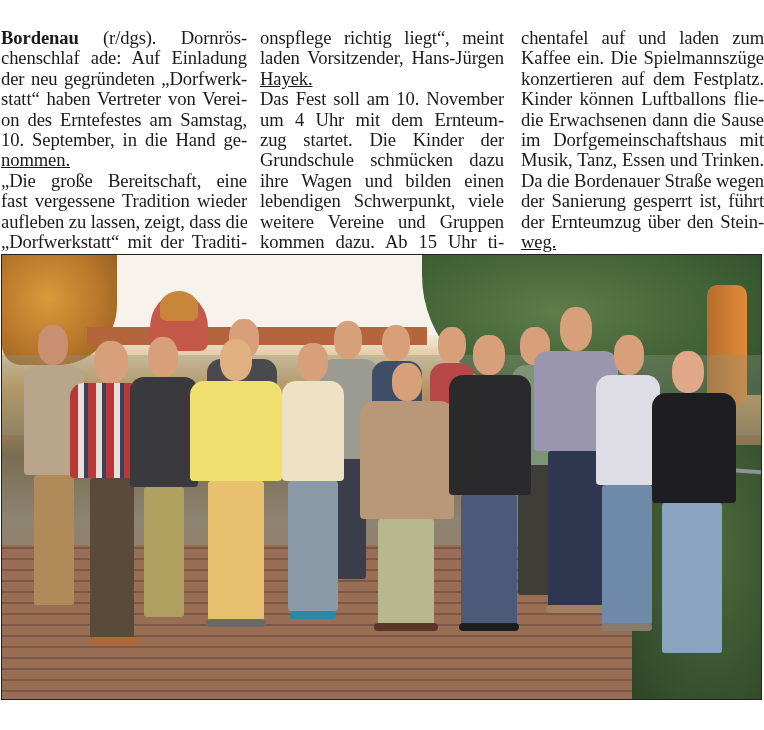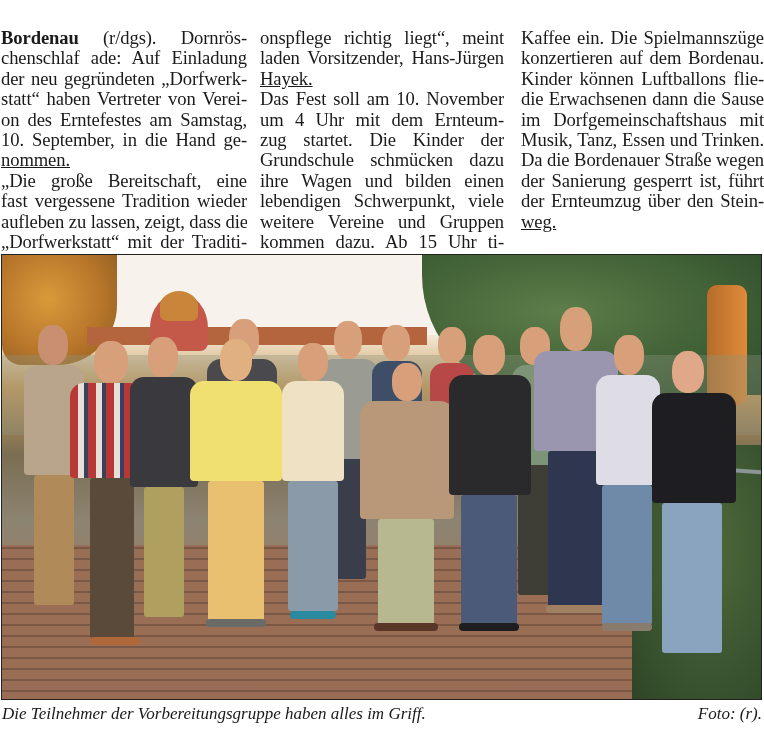--- a/index.html
+++ b/index.html
@@ -81,22 +81,23 @@
       <span class="line">zug startet. Die Kinder der</span>
       <span class="line">Grundschule schmücken dazu</span>
       <span class="line">ihre Wagen und bilden einen</span>
       <span class="line">lebendigen Schwerpunkt, viele</span>
       <span class="line">weitere Vereine und Gruppen</span>
       <span class="line">kommen dazu. Ab 15 Uhr ti-</span>
       <span class="line">schen die Landfrauen ihre Ku-</span>
     </div>
 
     <div class="col col-3">
+      <span class="line">chentafel auf und laden zum</span>
       <span class="line">Kaffee ein. Die Spielmannszüge</span>
-      <span class="line">konzertieren auf dem Bordenau.</span>
+      <span class="line">konzertieren auf dem Festplatz.</span>
       <span class="line">Kinder können Luftballons flie-</span>
       <span class="line">die Erwachsenen dann die Sause</span>
       <span class="line">im Dorfgemeinschaftshaus mit</span>
       <span class="line">Musik, Tanz, Essen und Trinken.</span>
       <span class="line">Da die Bordenauer Straße wegen</span>
       <span class="line">der Sanierung gesperrt ist, führt</span>
       <span class="line">der Ernteumzug über den Stein-</span>
       <span class="line last">weg.</span>
     </div>
   </div>
@@ -189,17 +190,13 @@
       <div class="legs" style="left:6px;top:150px;width:50px;height:140px;background:#6e8aa8;"></div>
       <div class="shoes" style="left:6px;top:288px;width:50px;background:#8a7c6c;"></div>
     </div>
     <div class="person" style="left:650px;top:96px;width:84px;height:310px;">
       <div class="head" style="left:20px;top:0;width:32px;height:42px;background:#e0a888;"></div>
       <div class="torso" style="left:0;top:42px;width:84px;height:110px;background:#1e1e22;"></div>
       <div class="legs" style="left:10px;top:152px;width:60px;height:150px;background:#8aa4c0;"></div>
     </div>
   </div>
 
-  <div class="caption-row">
-    <span class="caption">Die Teilnehmer der Vorbereitungsgruppe haben alles im Griff.</span>
-    <span class="credit">Foto: (r).</span>
-  </div>
 </div>
 
 </body></html>

